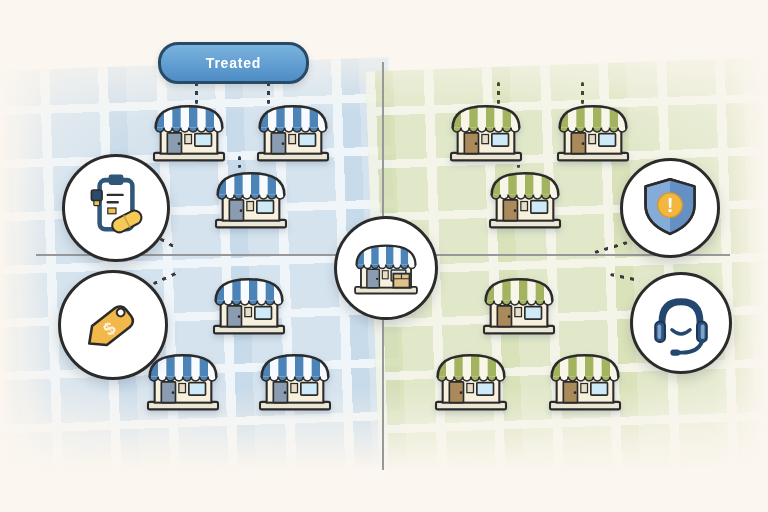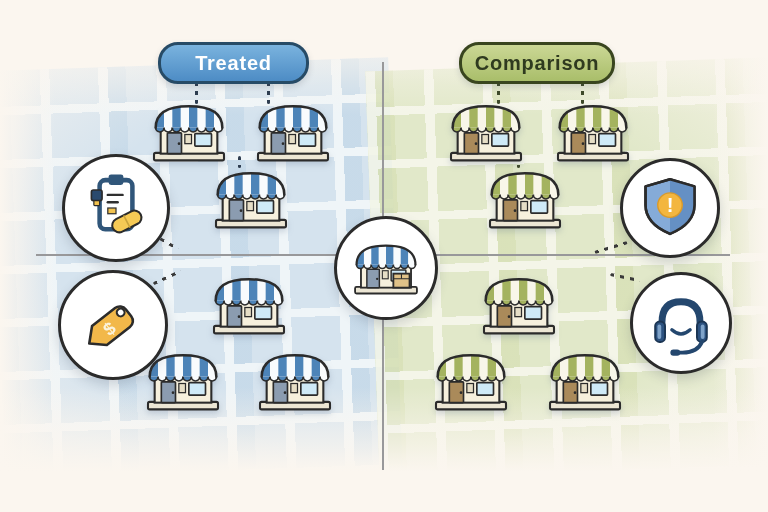--- a/index.html
+++ b/index.html
@@ -25,21 +25,21 @@
       linear-gradient(270deg,#fbf6ef 0, rgba(251,246,239,0) 55px),
       radial-gradient(ellipse 72% 62% at 50% 52%, rgba(251,246,239,0) 58%, rgba(251,246,239,.8) 100%);}
 
   
   .divider{position:absolute;background:#98989a;z-index:3;}
   .divider-v{left:382px;top:62px;width:2px;height:408px;}
   .divider-h{left:36px;top:254px;width:694px;height:2px;}
 
   
   .pill{position:absolute;top:42px;height:36px;border-radius:20px;display:flex;align-items:center;
-        justify-content:center;font-size:20px;font-weight:bold;letter-spacing:.8px;z-index:6;
+        justify-content:center;font-size:14px;font-weight:bold;letter-spacing:.8px;z-index:6;
         box-shadow:0 3px 6px rgba(60,70,90,.18);}
   .pill-treated{left:158px;width:145px;background:linear-gradient(#7ab3de,#4d8cc5);
         border:3px solid #274b66;color:#fff;}
   .pill-comparison{left:459px;width:150px;background:linear-gradient(#cbd795,#a9be6a);
         border:3px solid #39451f;color:#2f3a1f;}
 
   
   .dotv{position:absolute;width:3px;z-index:3;border-radius:2px;
         background-image:repeating-linear-gradient(180deg,currentColor 0 4px, rgba(0,0,0,0) 4px 9px);}
   .doth{position:absolute;height:3px;z-index:3;border-radius:2px;
@@ -127,21 +127,20 @@
 <div class="canvas">
 
   <div class="map map-left"></div>
   <div class="map map-right"></div>
   <div class="vignette"></div>
 
   <div class="divider divider-v"></div>
   <div class="divider divider-h"></div>
 
   <div class="pill pill-treated">Treated</div>
-  <div class="pill pill-comparison">Comparison</div>
 
   <div class="dotv c-blue" style="left:195px;top:82px;height:22px"></div>
   <div class="dotv c-blue" style="left:267px;top:82px;height:22px"></div>
   <div class="dotv c-blue" style="left:238px;top:156px;height:12px"></div>
   <div class="dotv c-olive" style="left:497px;top:82px;height:22px"></div>
   <div class="dotv c-olive" style="left:581px;top:82px;height:22px"></div>
   <div class="dotv c-olive" style="left:517px;top:156px;height:12px"></div>
 
   <div class="doth c-dark" style="left:150px;top:240px;width:30px;transform:rotate(30deg)"></div>
   <div class="doth c-dark" style="left:152px;top:276px;width:30px;transform:rotate(-25deg)"></div>

